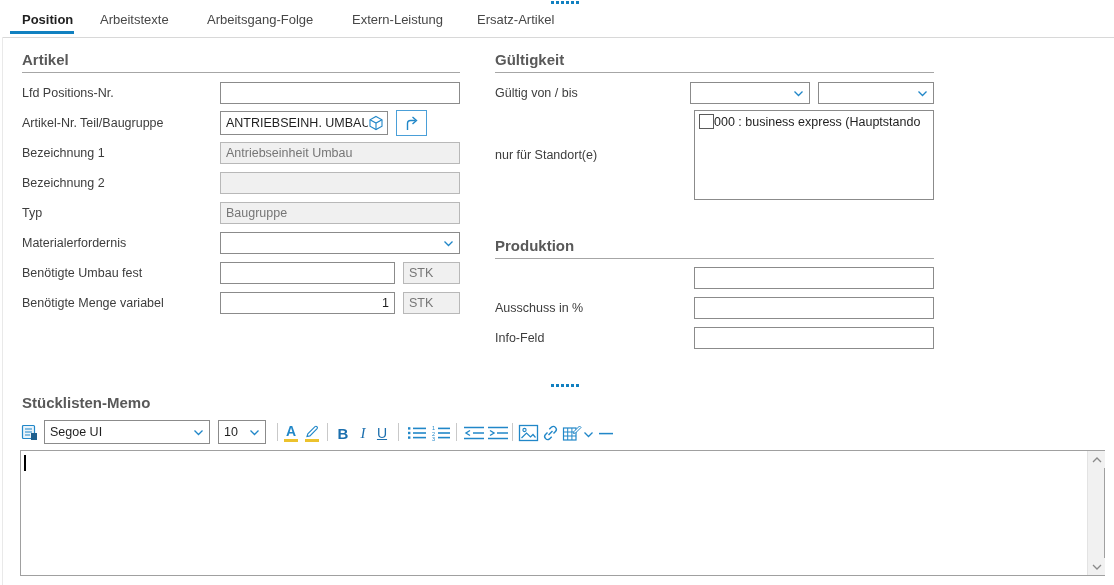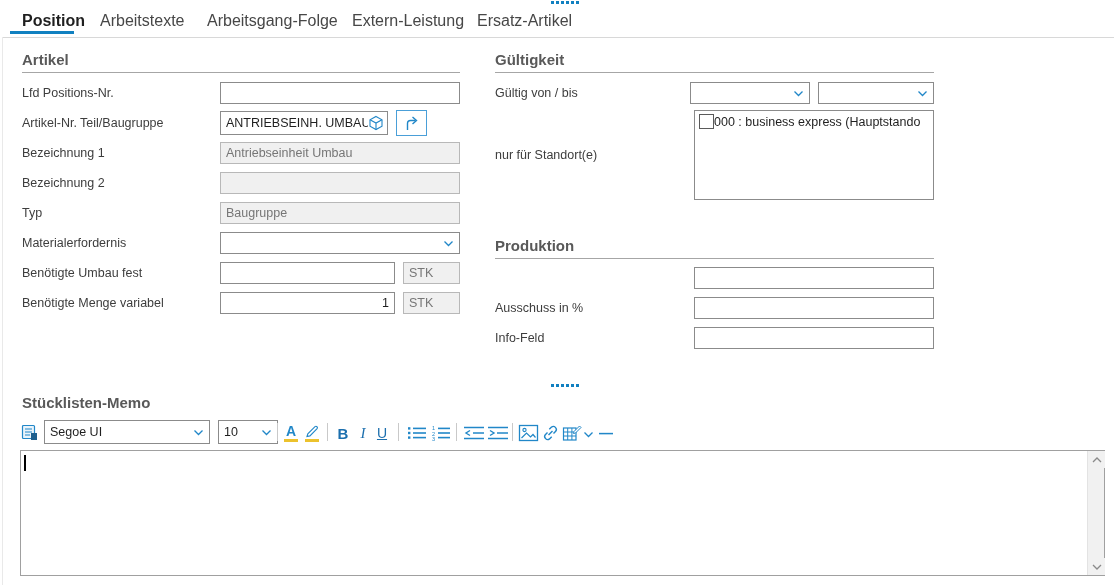--- a/index.html
+++ b/index.html
@@ -11,21 +11,21 @@
     --dis-bg:#f0f0f0;
     --dis-border:#b8b8b8;
     --dis-text:#767676;
     --label:#3d3d3d;
   }
   html,body{margin:0;padding:0;background:#fff;}
   .page{position:relative;width:1114px;height:585px;background:#fff;overflow:hidden;
         font-family:"Liberation Sans","DejaVu Sans",sans-serif;}
   .abs{position:absolute;box-sizing:border-box;}
   .lbl{font-size:12.5px;color:var(--label);white-space:nowrap;line-height:15px;}
-  .tab{font-size:16px;color:#474747;white-space:nowrap;cursor:default;}
+  .tab{font-size:13px;color:#474747;white-space:nowrap;cursor:default;}
   .tab.active{color:#1f1f1f;font-weight:700;}
   .sec-title{font-size:15px;font-weight:600;color:#595959;white-space:nowrap;}
   .sec-line{height:0;border-top:1px solid #a6a6a6;}
   .field{height:22px;border:1px solid var(--border);background:#fff;display:flex;align-items:center;
          padding:0 5px;font-size:12.5px;color:#1f1f1f;overflow:hidden;}
   .field.disabled{background:var(--dis-bg);border-color:var(--dis-border);color:var(--dis-text);}
   .field.right{justify-content:flex-end;}
   .combo{justify-content:space-between;}
   .sep{width:1px;height:18px;background:#c9c9c9;}
   .tbtn{display:flex;flex-direction:column;align-items:center;justify-content:center;}
@@ -180,21 +180,21 @@
   </div>
 
   <div class="abs field combo" style="left:44px;top:420px;width:166px;height:24px;">
     <span>Segoe UI</span>
     <span>
       <svg width="11" height="7" viewBox="0 0 11 7">
           <polyline points="1.5,1.5 5.5,5.5 9.5,1.5" fill="none" stroke="#2187c8" stroke-width="1.3"></polyline>
         </svg>
     </span>
   </div>
-  <div class="abs field combo" style="left:218px;top:420px;width:60px;height:24px;">
+  <div class="abs field combo" style="left:218px;top:420px;width:48px;height:24px;">
     <span>10</span>
     <span>
       <svg width="11" height="7" viewBox="0 0 11 7">
           <polyline points="1.5,1.5 5.5,5.5 9.5,1.5" fill="none" stroke="#2187c8" stroke-width="1.3"></polyline>
         </svg>
     </span>
   </div>
 
   <div class="abs sep" style="left:277px;top:423px;"></div>
 

